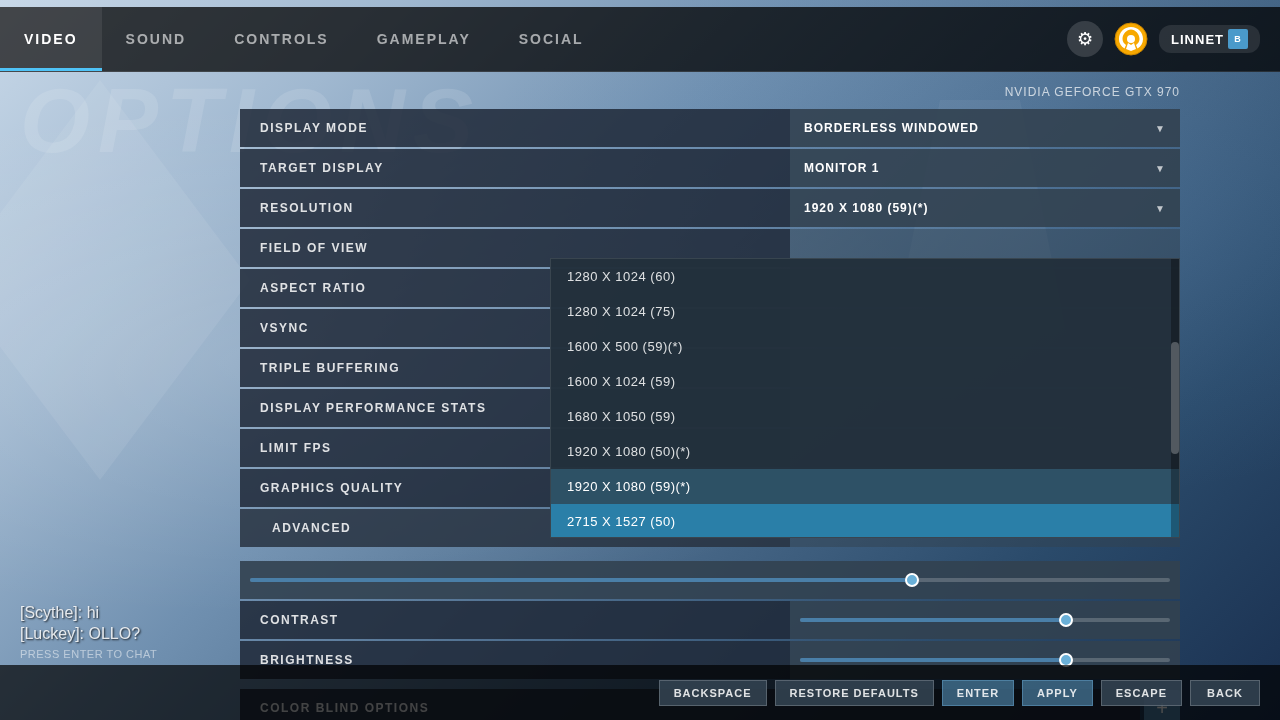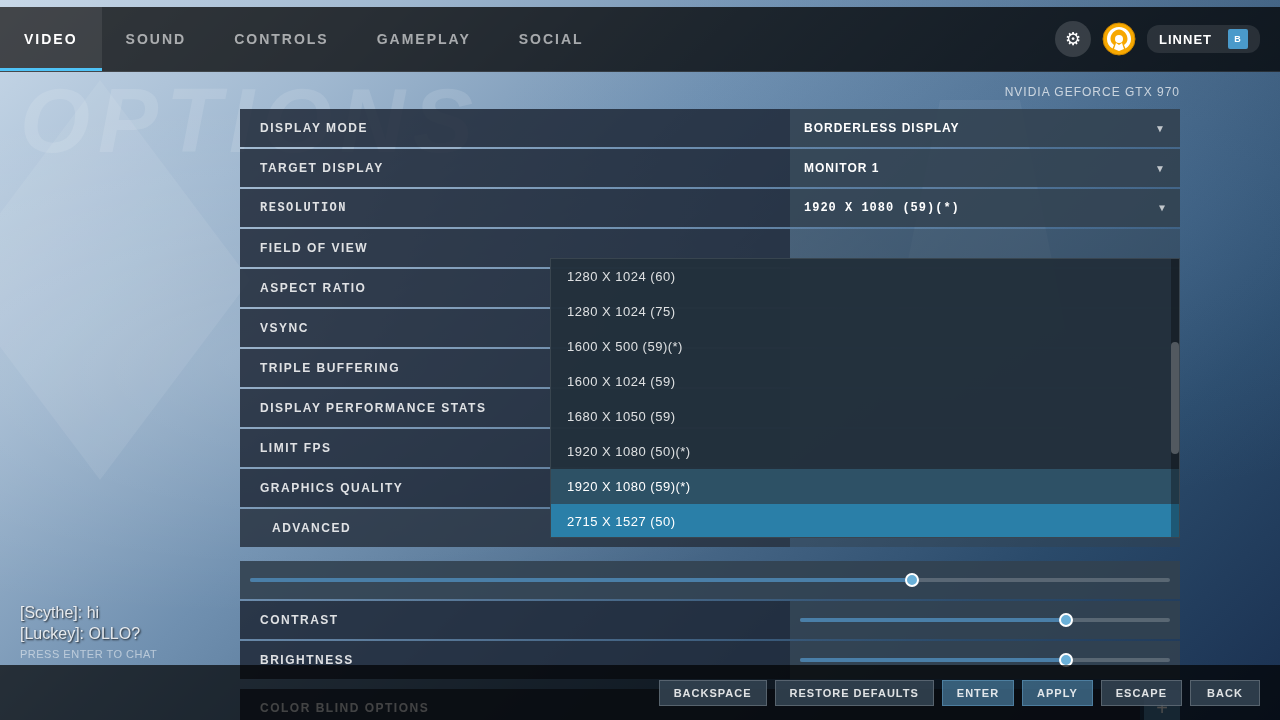--- a/index.html
+++ b/index.html
@@ -146,21 +146,21 @@
       width: 36px;
       height: 36px;
       display: flex;
       align-items: center;
       justify-content: center;
     }
 
     .username-badge {
       display: flex;
       align-items: center;
-      gap: 16px;
+      gap: 4px;
       background: rgba(255,255,255,0.1);
       border-radius: 12px;
       padding: 4px 12px;
       color: white;
       font-size: 13px;
       font-weight: 700;
       letter-spacing: 1px;
     }
 
     .username-icon {
@@ -510,39 +510,39 @@
   <div class="gpu-label">NVIDIA GEFORCE GTX 970</div>
 
   <div class="settings-table">
 
     <div class="setting-row">
       <div class="setting-label">
         <span>DISPLAY MODE</span>
       </div>
       <div class="setting-control">
         <div class="dropdown-control">
-          <span>BORDERLESS DISPLAY</span>
+          <span>BORDERLESS WINDOWED</span>
           <span class="dropdown-arrow">▼</span>
         </div>
       </div>
     </div>
 
     <div class="setting-row">
       <div class="setting-label">
         <span>TARGET DISPLAY</span>
       </div>
       <div class="setting-control">
         <div class="dropdown-control">
           <span>MONITOR 1</span>
           <span class="dropdown-arrow">▼</span>
         </div>
       </div>
     </div>
 
-    <div class="setting-row" style="position:relative;font-family:Liberation Mono, monospace;">
+    <div class="setting-row" style="position:relative;">
       <div class="setting-label">
         <span>RESOLUTION</span>
       </div>
       <div class="setting-control">
         <div class="dropdown-control">
           <span>1920 X 1080 (59)(*)</span>
           <span class="dropdown-arrow">▼</span>
         </div>
       </div>
     </div>

